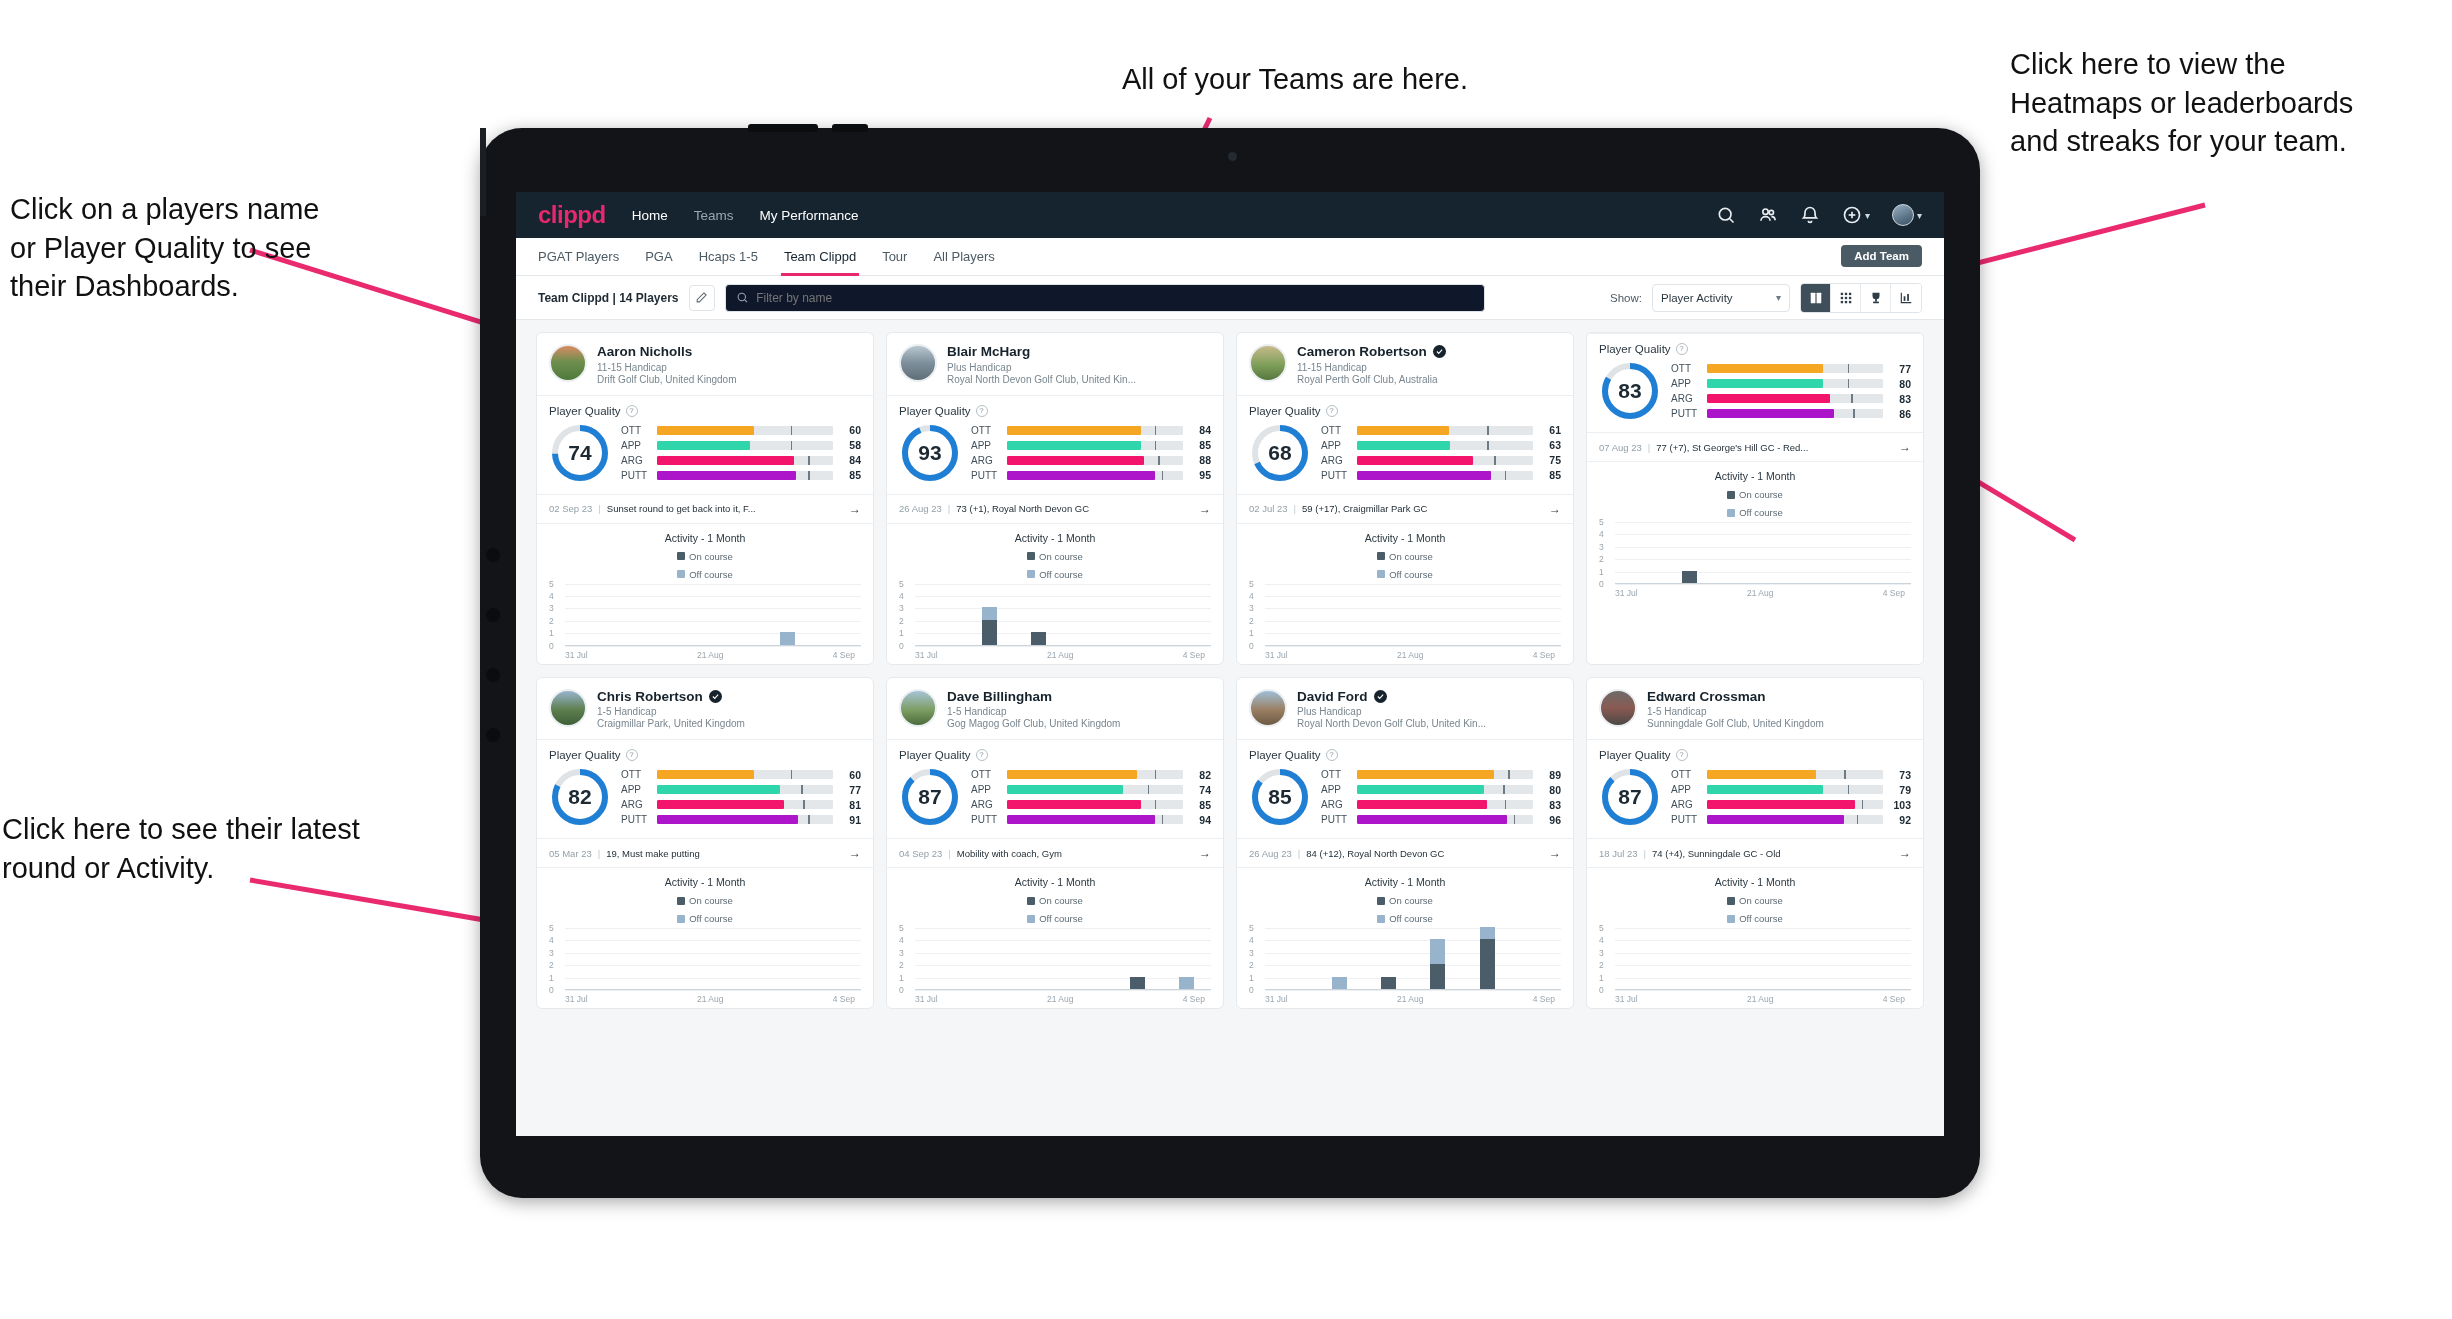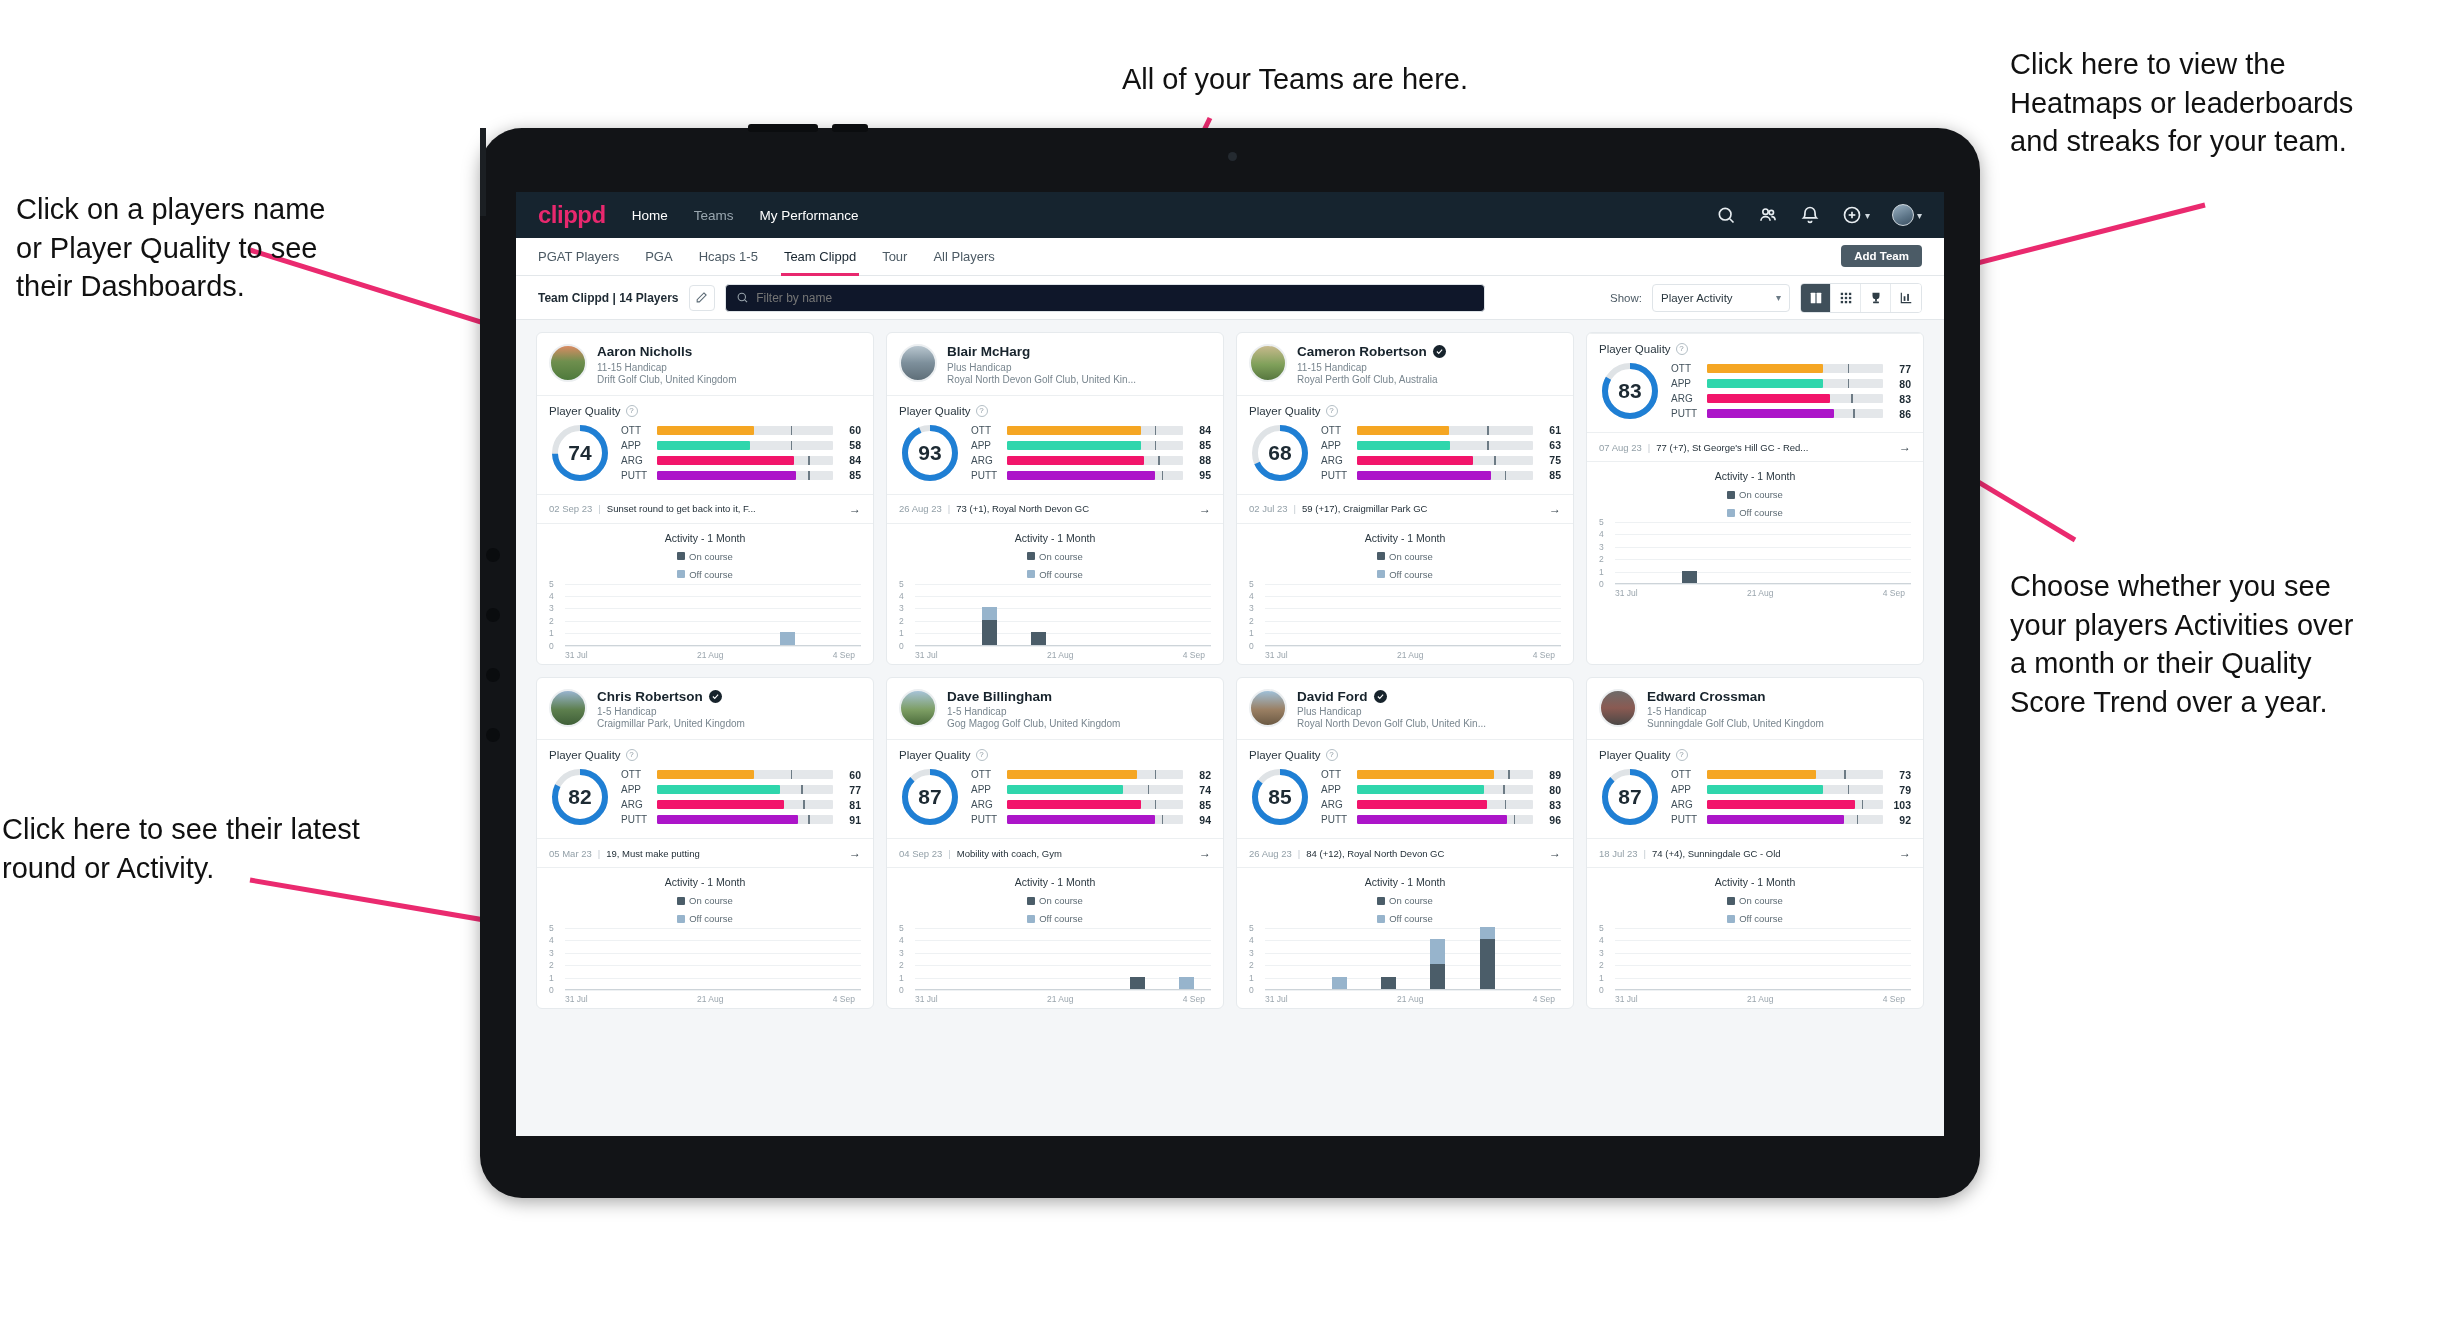--- a/index.html
+++ b/index.html
@@ -14,21 +14,21 @@
   
   .annot {
     position: absolute;
     color: #111111;
     font-size: 29px;
     line-height: 1.33;
     font-family: "Liberation Sans", sans-serif;
     white-space: pre-line;
   }
   .annot-top   { left: 1122px; top: 60px; }
-  .annot-left1 { left: 16px;  top: 190px; }
+  .annot-left1 { left: 10px;  top: 190px; }
   .annot-left2 { left: 2px;  top: 810px; }
   .annot-right1{ left: 2010px; top: 45px; }
   .annot-right2{ left: 2010px; top: 567px; }
   .arrow-svg { position: absolute; left: 0; top: 0; width: 2452px; height: 1319px; pointer-events: none; }
 
   
   .tablet {
     position: absolute;
     left: 480px; top: 128px;
     width: 1500px; height: 1070px;
@@ -222,24 +222,20 @@
 
   <div class="annot annot-top">All of your Teams are here.</div>
   <div class="annot annot-left1">Click on a players name
 or Player Quality to see
 their Dashboards.</div>
   <div class="annot annot-left2">Click here to see their latest
 round or Activity.</div>
   <div class="annot annot-right1">Click here to view the
 Heatmaps or leaderboards
 and streaks for your team.</div>
-  <div class="annot annot-right2">Choose whether you see
-your players Activities over
-a month or their Quality
-Score Trend over a year.</div>
 
   <div class="tablet">
     <div class="cam"></div>
     <div class="btn-side btn-top1"></div>
     <div class="btn-side btn-top2"></div>
     <div class="btn-l1"></div>
     <div class="btn-l2"></div>
     <div class="dotcol" style="top:420px"></div>
     <div class="dotcol" style="top:480px"></div>
     <div class="dotcol" style="top:540px"></div>

